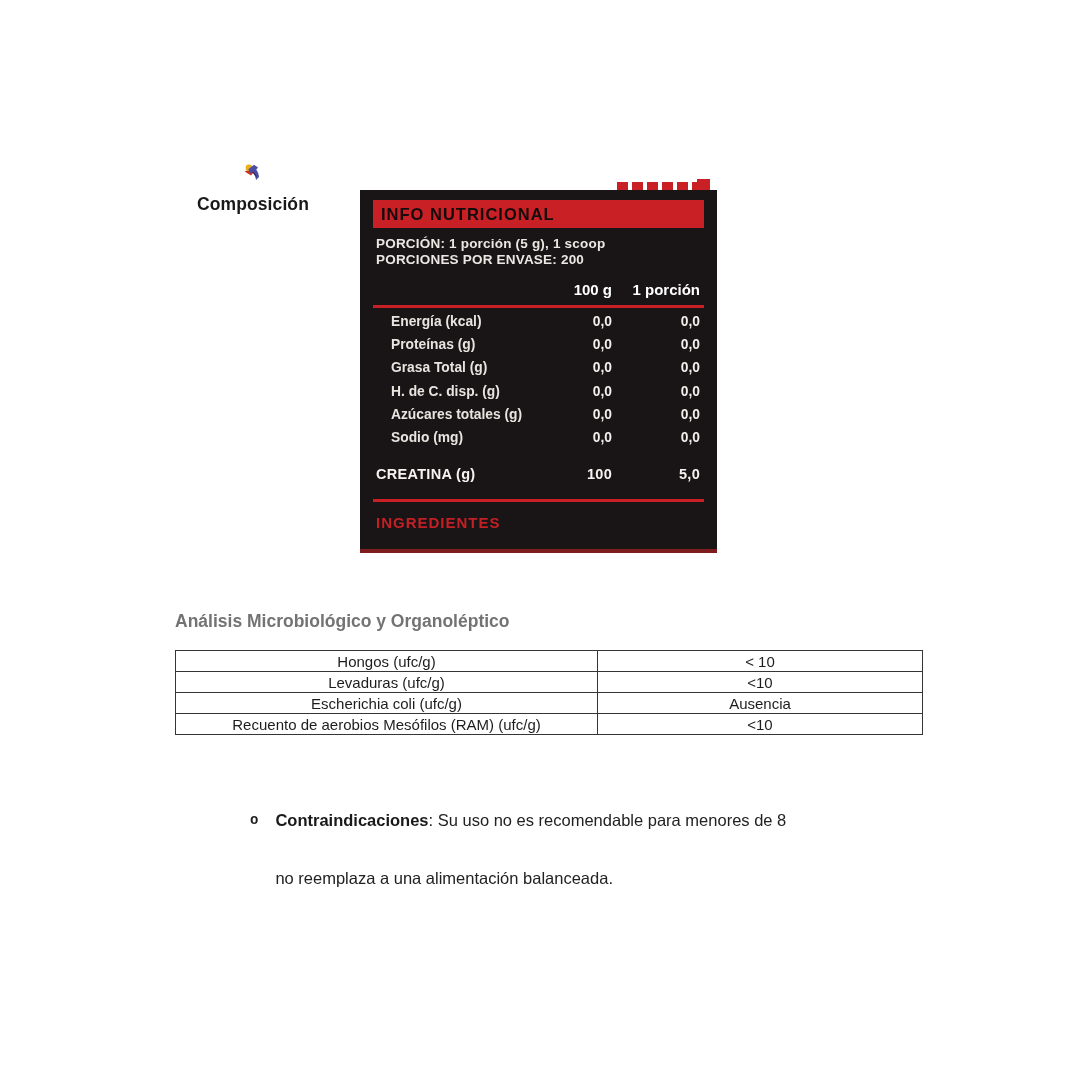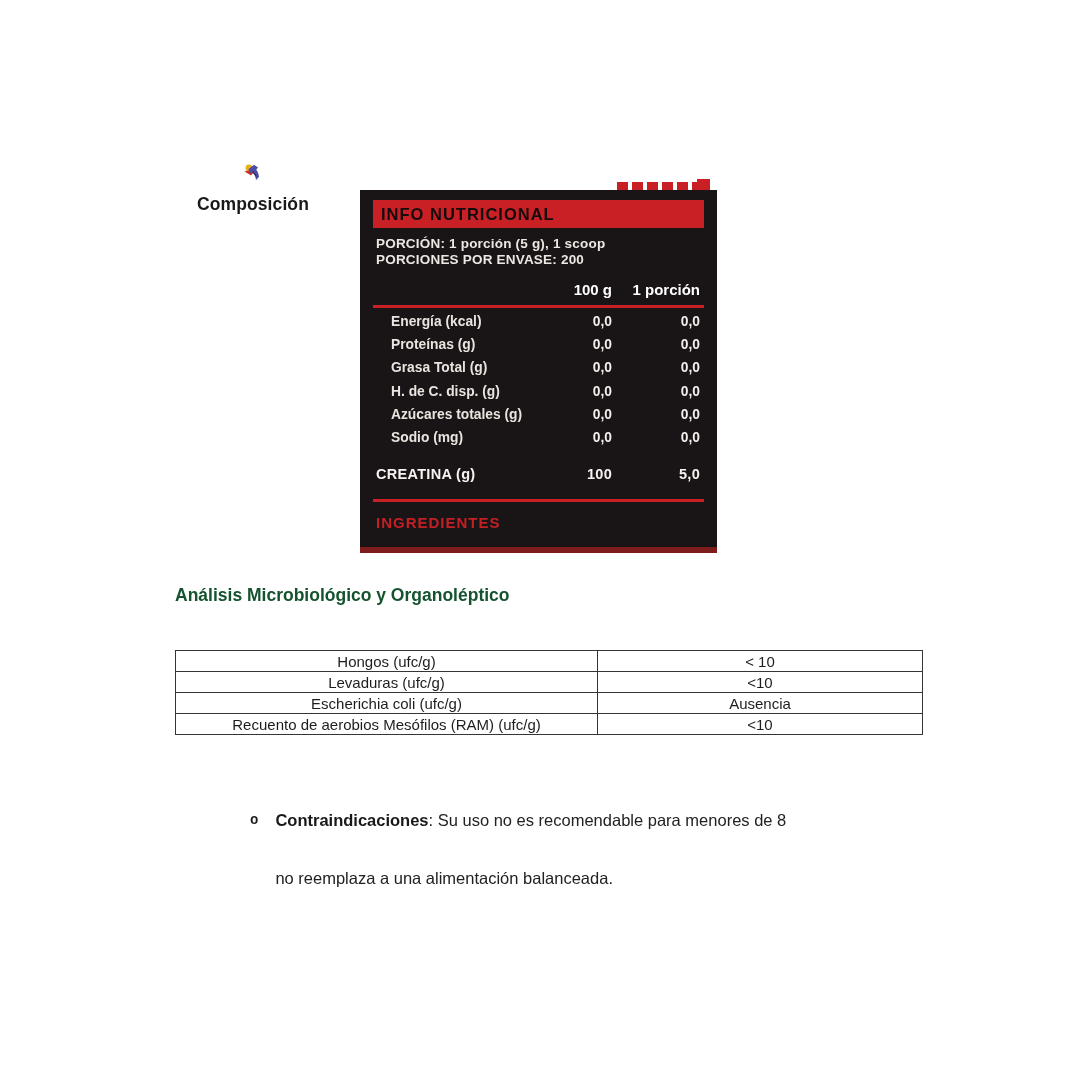--- a/index.html
+++ b/index.html
@@ -22,21 +22,21 @@
     position:absolute; left:617px; top:182px; width:93px; height:8px;
     background:repeating-linear-gradient(90deg,#c92026 0 11px, transparent 11px 15px);
   }
   .artifact::after {
     content:""; position:absolute; right:0; top:-3px; width:13px; height:11px; background:#c92026;
   }
 
   
   .nlabel {
     position:absolute; left:360px; top:190px; width:357px; height:363px;
-    background:#191415; border-bottom:6px solid #7f1d1d; box-sizing:border-box;
+    background:#191415; border-bottom:4px solid #7f1d1d; box-sizing:border-box;
   }
   .nbanner {
     margin:10px 13px 0 13px; height:28px; background:#c92026;
     display:flex; align-items:center; padding-left:8px; box-sizing:border-box;
   }
   .nbanner span {
     font-size:16.5px; font-weight:800; color:#140c0c; letter-spacing:1px;
   }
   .nportion { margin:8px 16px 0 16px; }
   .nportion div {
@@ -56,22 +56,22 @@
   .nrule2 { margin-top:9px; }
   .ningred-title {
     margin:12px 16px 0 16px; font-size:15px; font-weight:800; color:#c32026; letter-spacing:1px;
   }
   .ningred-text {
     margin:6px 16px 0 16px; font-size:14px; font-weight:700; color:#efeae6; letter-spacing:.3px;
   }
 
   
   .analysis-title {
-    position:absolute; left:175px; top:585px; margin:0;
-    font-size:17.5px; font-weight:700; color:#14532d;
+    position:absolute; left:175px; top:611px; margin:0;
+    font-size:17.5px; font-weight:700; color:#737373;
   }
   table.analysis {
     position:absolute; left:175px; top:650px; width:748px;
     border-collapse:collapse; table-layout:fixed;
   }
   table.analysis td {
     border:1.4px solid #353535; height:21px; font-size:15px; color:#1d1d1d;
     padding:0; box-sizing:border-box;
   }
   td.param { width:422px; padding-left:7px; text-align:center; }

